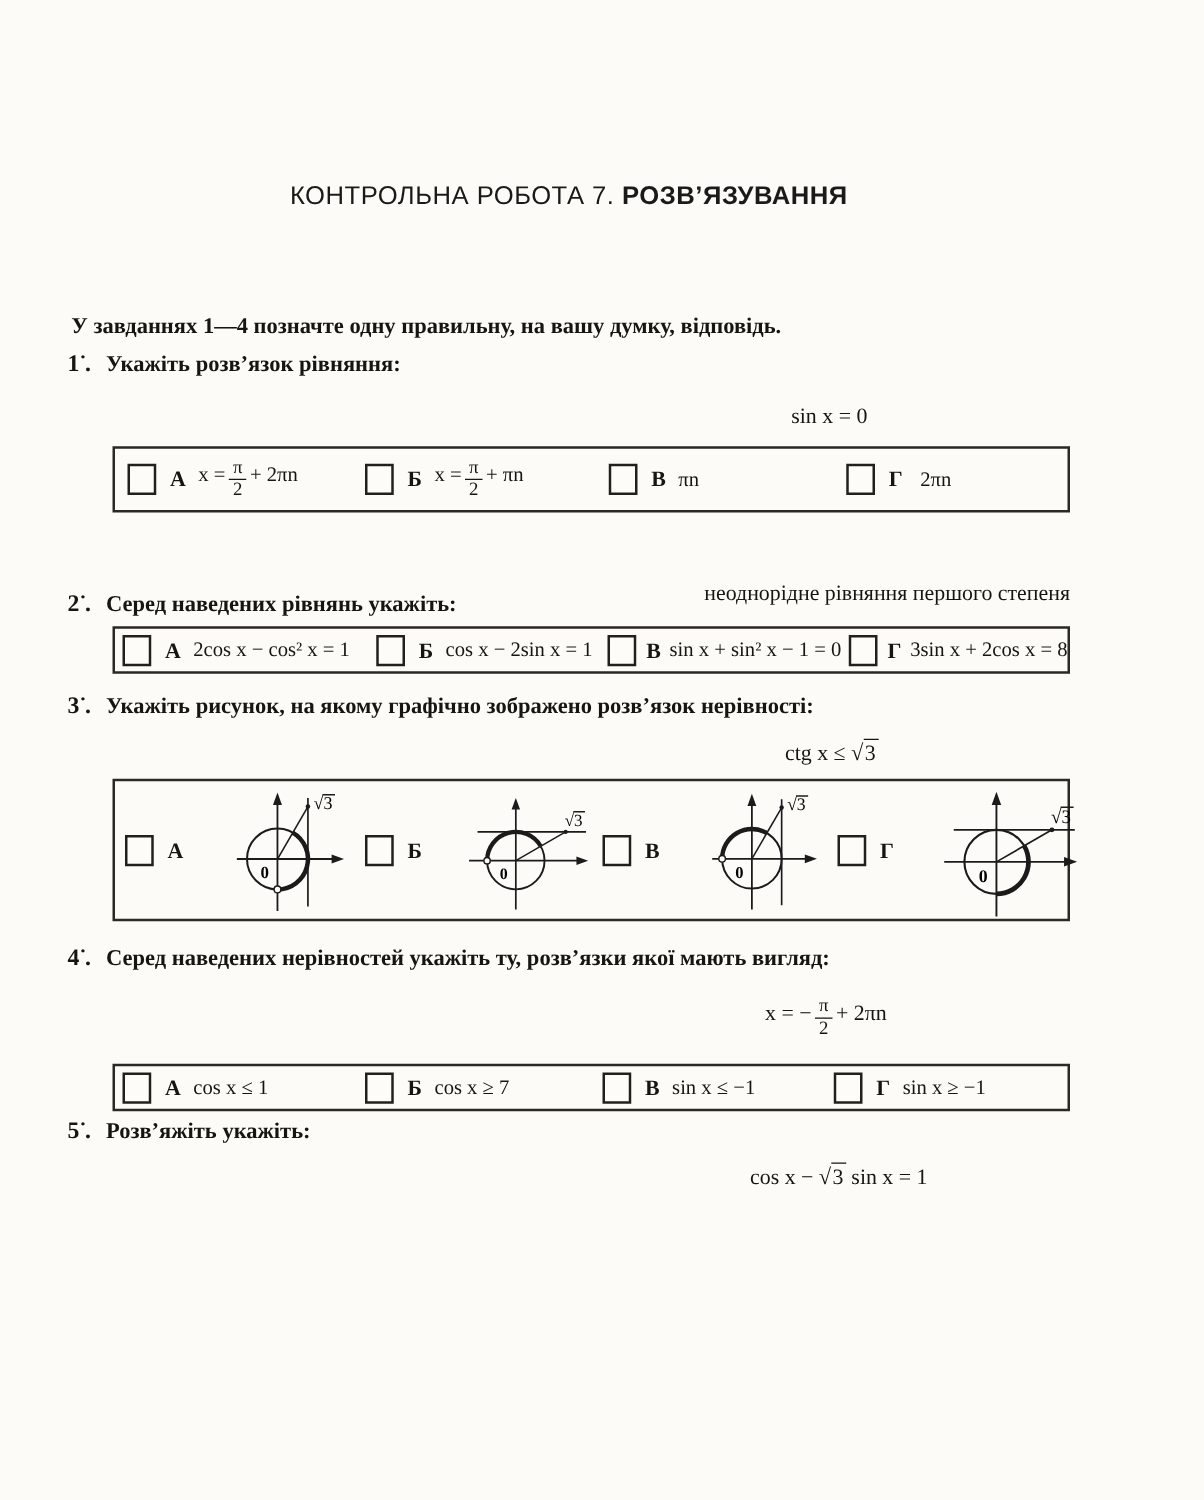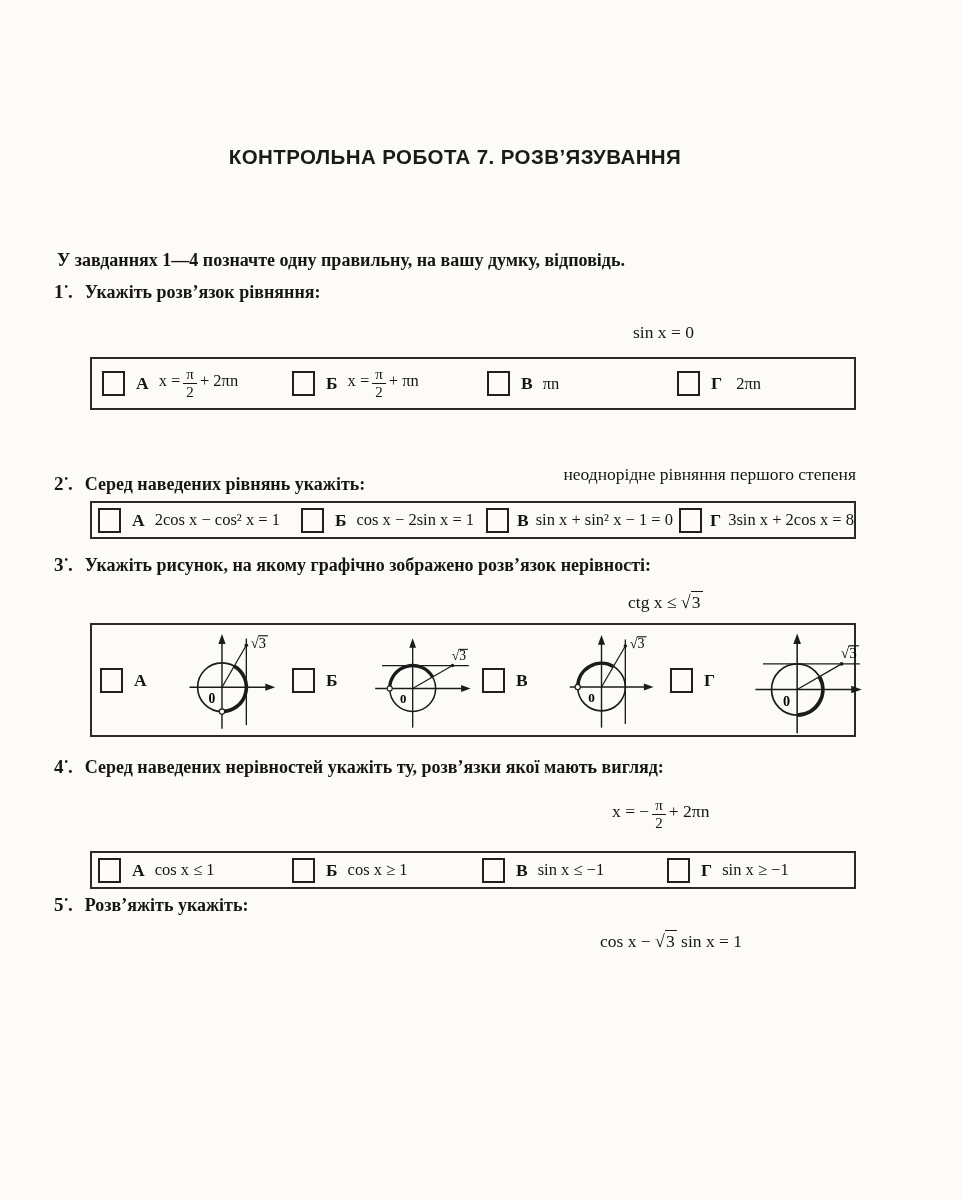--- a/index.html
+++ b/index.html
@@ -9,21 +9,21 @@
     position:relative;
     font-family:"Liberation Serif","DejaVu Serif",serif;
     color:#161512;
     overflow:hidden;
   }
   .abs{position:absolute;}
   
   .title{top:140px;left:0;width:910px;text-align:center;
     font-family:"Liberation Sans","DejaVu Sans",sans-serif;
     font-size:20.5px;line-height:34px;color:#1a1a18;letter-spacing:.4px;}
-  .title .t-reg{font-weight:700;}
+  .title .t-reg{font-weight:400;}
   .title .t-bold{font-weight:700;}
   
   .intro{top:250px;left:57px;font-size:18px;font-weight:600;}
   .qline{font-size:18px;}
   .qnum{font-weight:700;font-size:19px;}
   .qnum sup{font-size:10px;vertical-align:8px;margin-left:1px;}
   .qtext{font-weight:600;margin-left:12px;}
   
   .eq{font-size:17.5px;}
   
@@ -208,21 +208,21 @@
 
 <div class="abs strip" style="top:851px;left:90px;width:766px;height:38px;padding-left:6px;">
   <div class="opt" style="width:194px;">
     <span class="chk"></span>
     <span class="letter">А</span>
     <span class="formula">cos x ≤ 1</span>
   </div>
   <div class="opt" style="width:190px;">
     <span class="chk"></span>
     <span class="letter">Б</span>
-    <span class="formula">cos x ≥ 1</span>
+    <span class="formula">cos x ≥ 7</span>
   </div>
   <div class="opt" style="width:185px;">
     <span class="chk"></span>
     <span class="letter">В</span>
     <span class="formula">sin x ≤ −1</span>
   </div>
   <div class="opt">
     <span class="chk"></span>
     <span class="letter">Г</span>
     <span class="formula">sin x ≥ −1</span>

